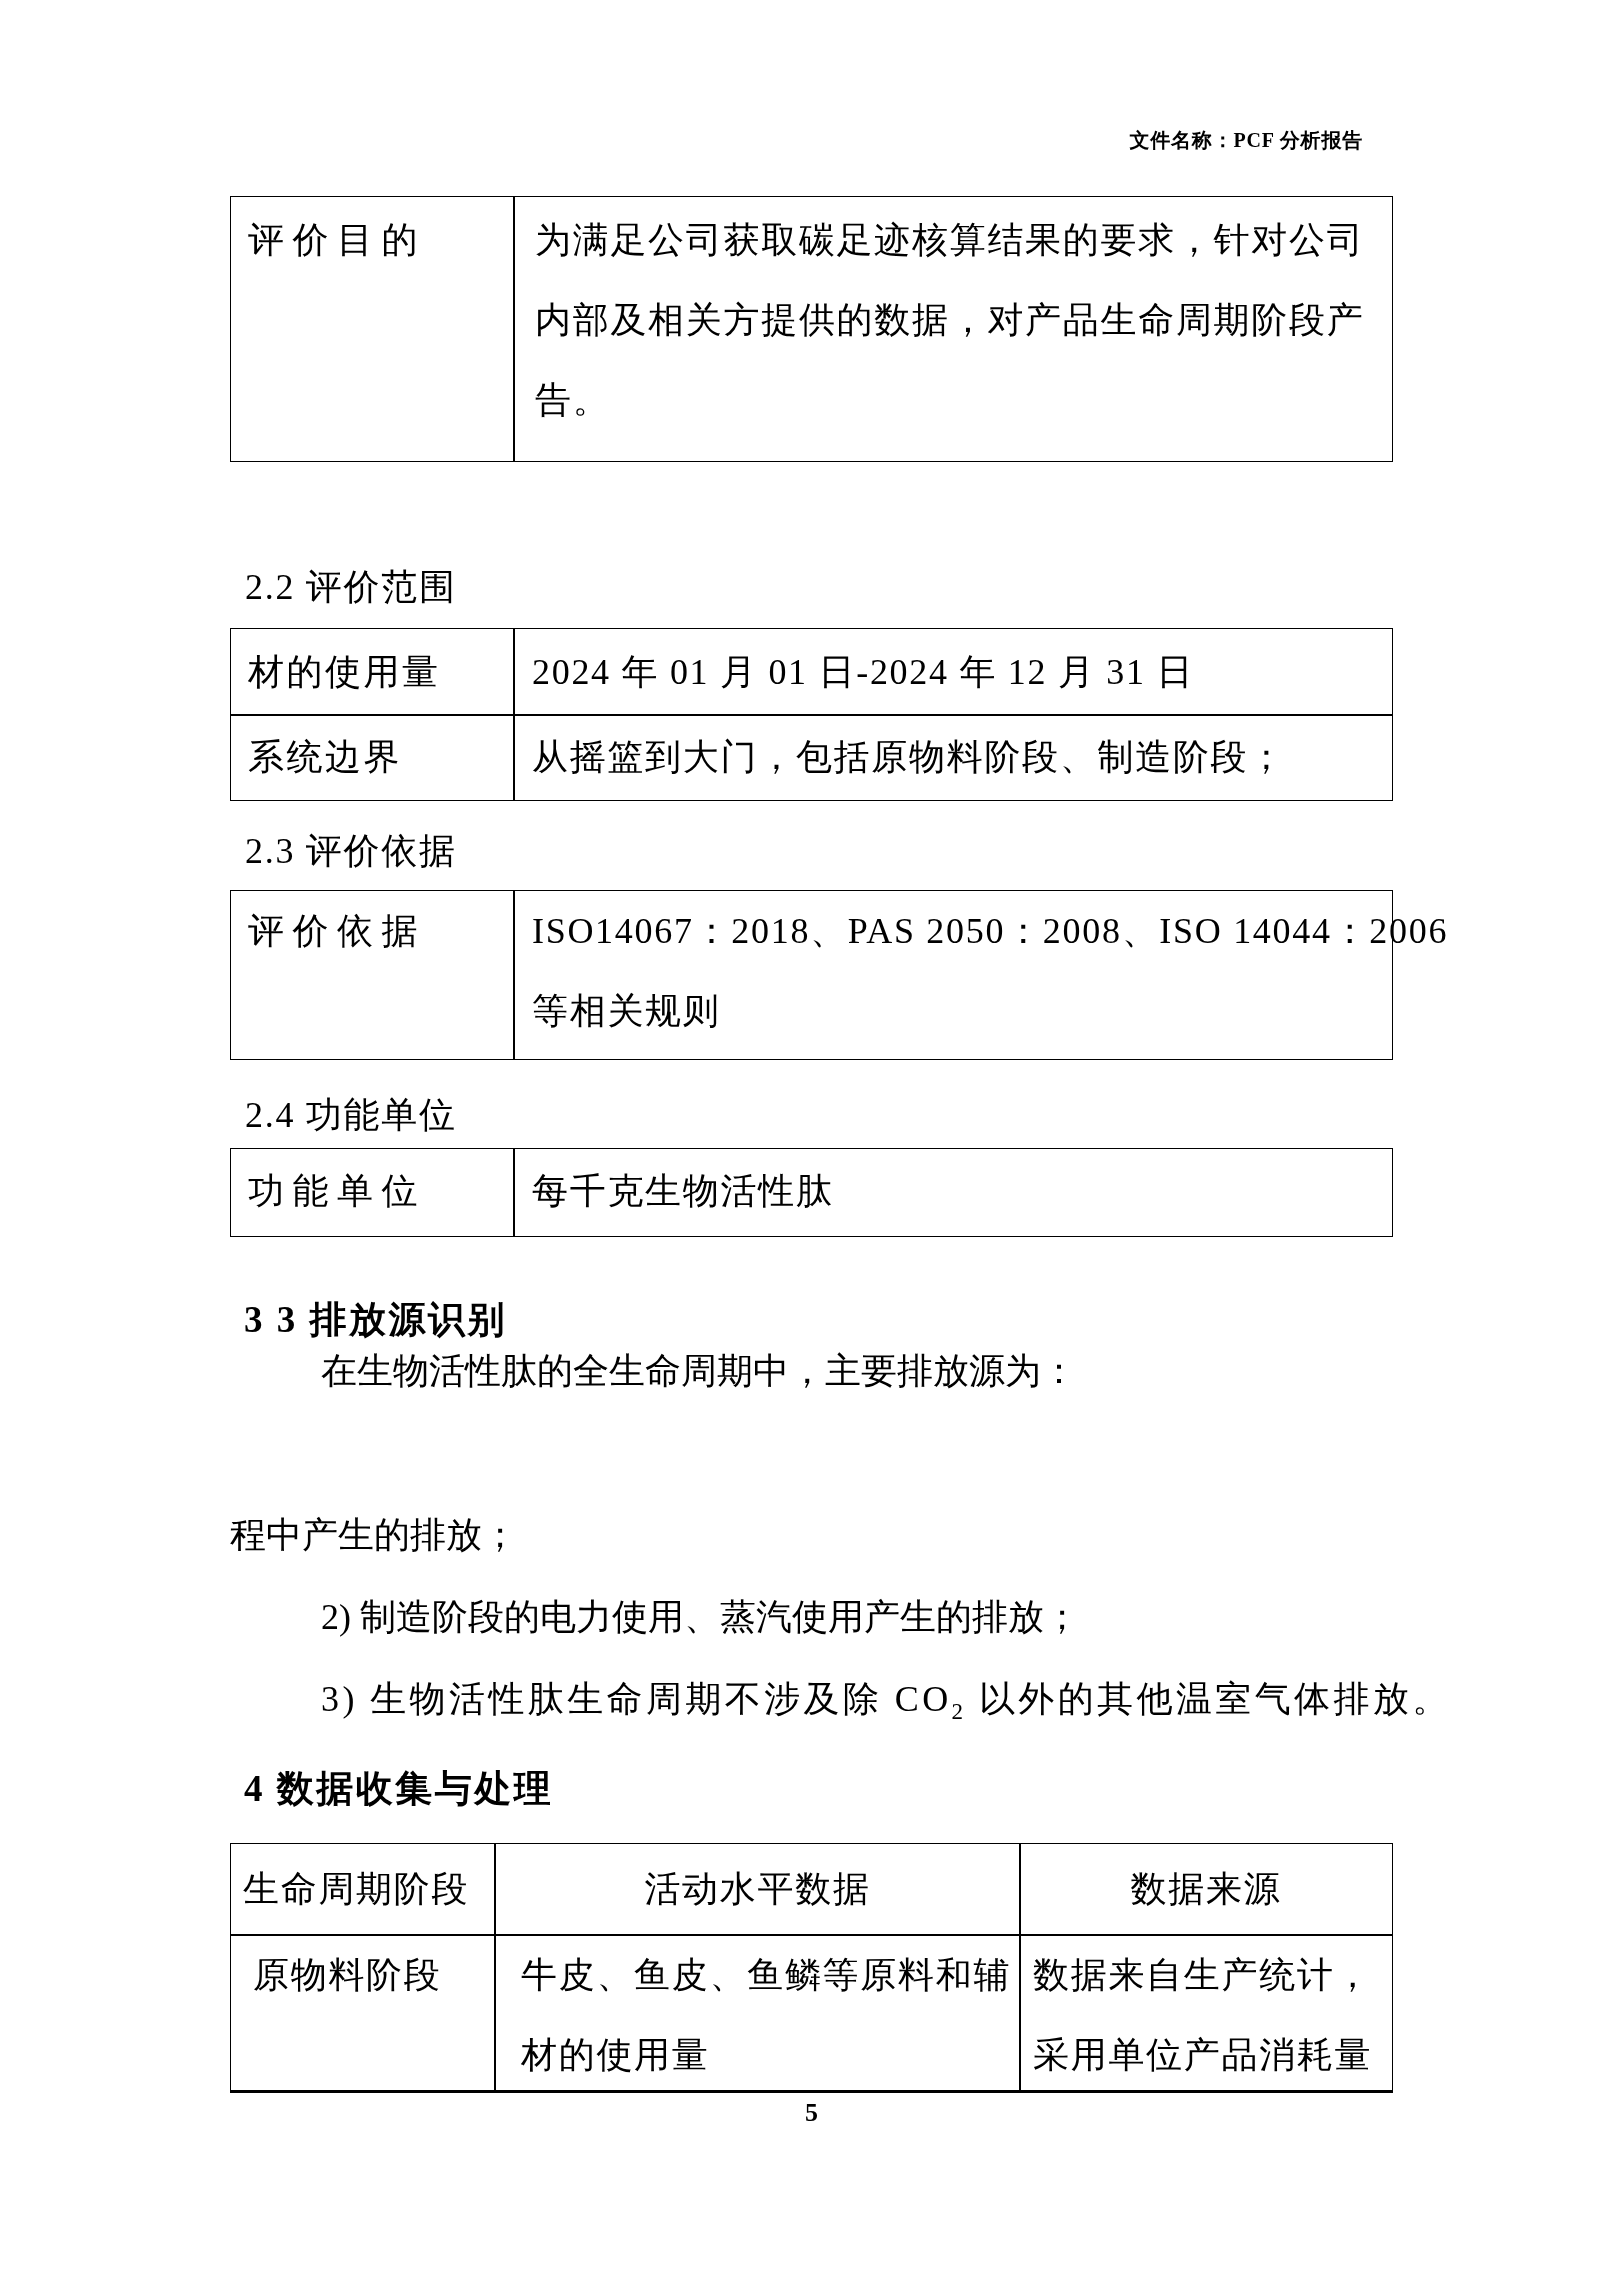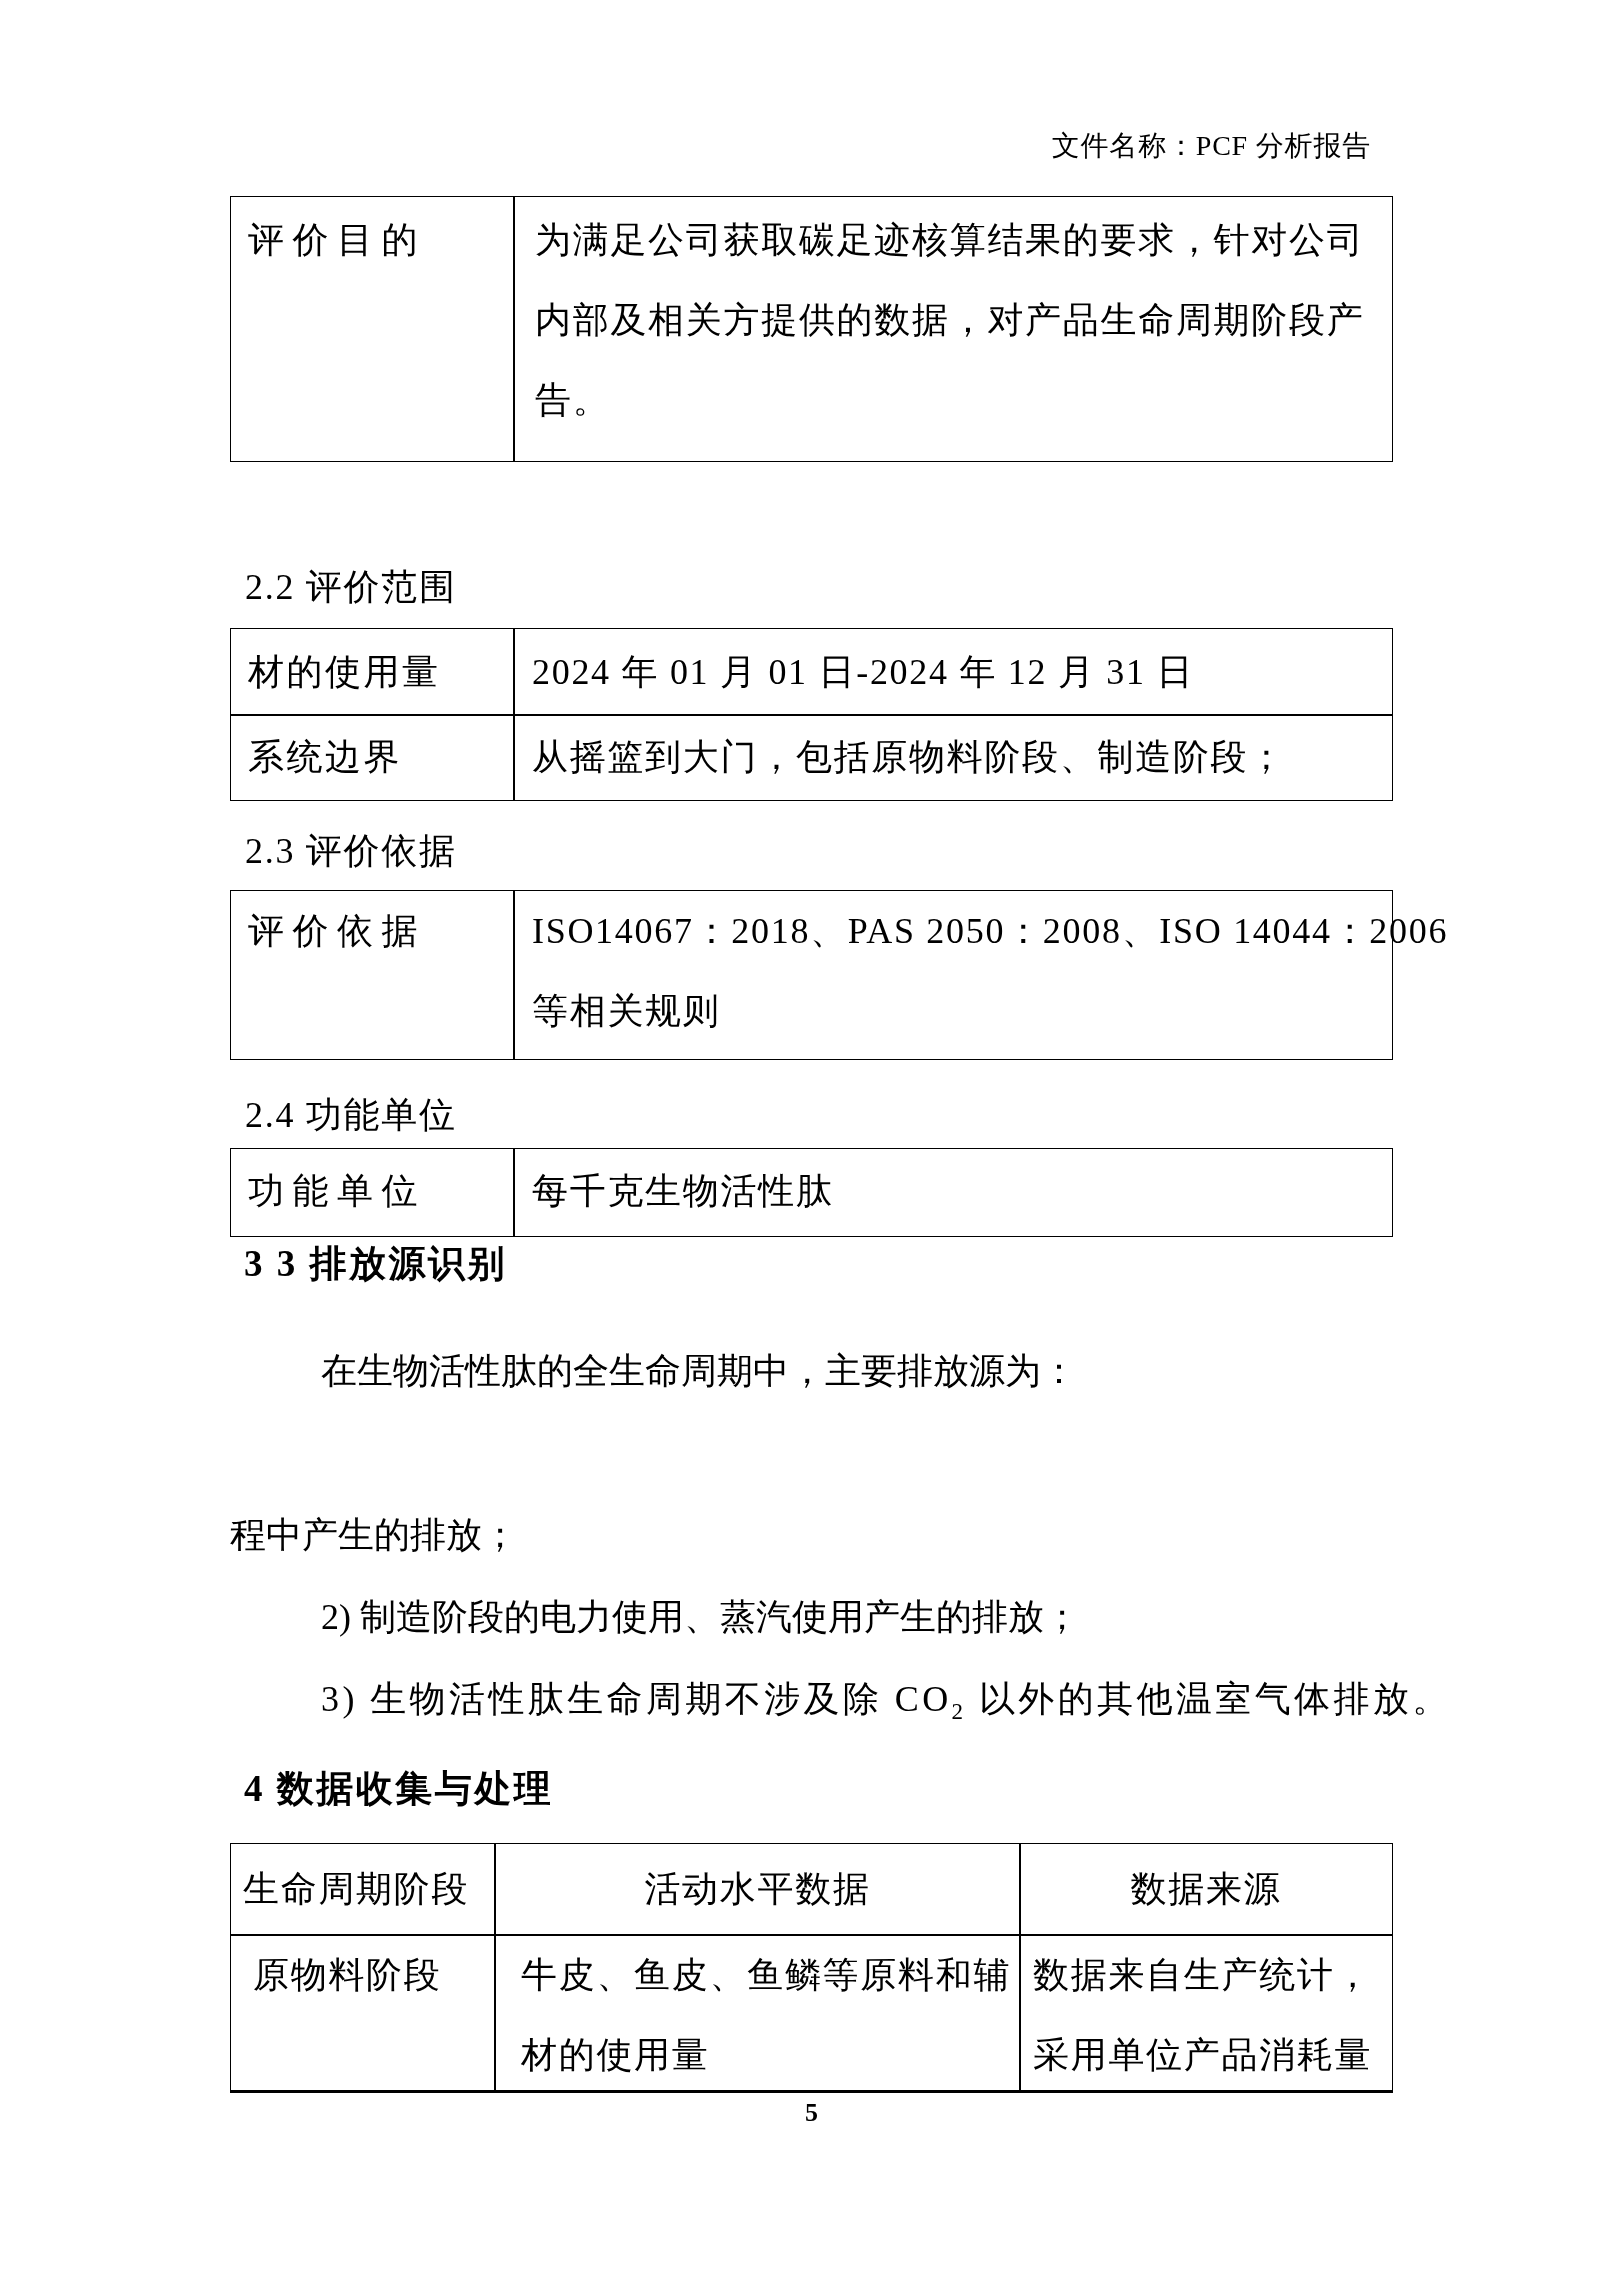--- a/index.html
+++ b/index.html
@@ -3,21 +3,21 @@
 <meta charset="utf-8">
 <style>
   html, body { margin:0; padding:0; background:#888; }
   #page {
     position:relative; width:1623px; height:2295px; background:#ffffff;
     font-family:"Liberation Serif","DejaVu Serif",serif; color:#000000;
     overflow:hidden;
   }
   .abs { position:absolute; }
   
-  .doc-header { top:127px; right:252px; font-size:28px; letter-spacing:0.8px; white-space:nowrap; }
+  .doc-header { top:127px; right:260px; font-size:20px; letter-spacing:0.8px; white-space:nowrap;font-weight:bold; }
   
   .tbl { border:1.7px solid #000; box-sizing:border-box; }
   .vline { position:absolute; top:0; bottom:0; width:1.7px; background:#000; }
   .hline { position:absolute; left:0; right:0; height:1.7px; background:#000; }
   
   .cell-label { font-size:36px; letter-spacing:8.5px; white-space:nowrap; line-height:80px; }
   .cell-label.tight { letter-spacing:2.5px; }
   .cell-value { font-size:36px; white-space:nowrap; letter-spacing:1.7px; }
   .line { font-size:36px; line-height:80px; height:80px; white-space:nowrap; letter-spacing:1.7px; }
   .rowline { line-height:86px; height:86px; }
@@ -70,21 +70,21 @@
   </div>
 
   <div class="abs heading" style="left:245px; top:1091px;">2.4 功能单位</div>
 
   <div class="abs tbl" style="left:230px; top:1148px; width:1163px; height:89px;">
     <div class="vline" style="left:282px;"></div>
     <div class="abs cell-label" style="left:17px; top:0; line-height:85px;">功能单位</div>
     <div class="abs cell-value" style="left:301px; top:0; line-height:85px;">每千克生物活性肽</div>
   </div>
 
-  <div class="abs heading-bold" style="left:244px; top:1239px;">3 3 排放源识别</div>
+  <div class="abs heading-bold" style="left:244px; top:1295px;">3 3 排放源识别</div>
 
   <div class="abs para indent" style="top:1349px;">在生物活性肽的全生命周期中，主要排放源为：</div>
   <div class="abs para" style="top:1513px;">程中产生的排放；</div>
   <div class="abs para indent" style="top:1595px;">2) 制造阶段的电力使用、蒸汽使用产生的排放；</div>
   <div class="abs para indent stretch2" style="top:1677px;"><span>3) 生物活性肽生命周期不涉及除 CO</span><sub class="co2">2</sub><span> 以外的其他温室气体排放。</span></div>
 
   <div class="abs heading-bold" style="left:244px; top:1764px;">4 数据收集与处理</div>
 
   <div class="abs tbl" style="left:230px; top:1843px; width:1163px; height:250px; border-bottom-width:3.4px;">
     <div class="vline" style="left:263px;"></div>

